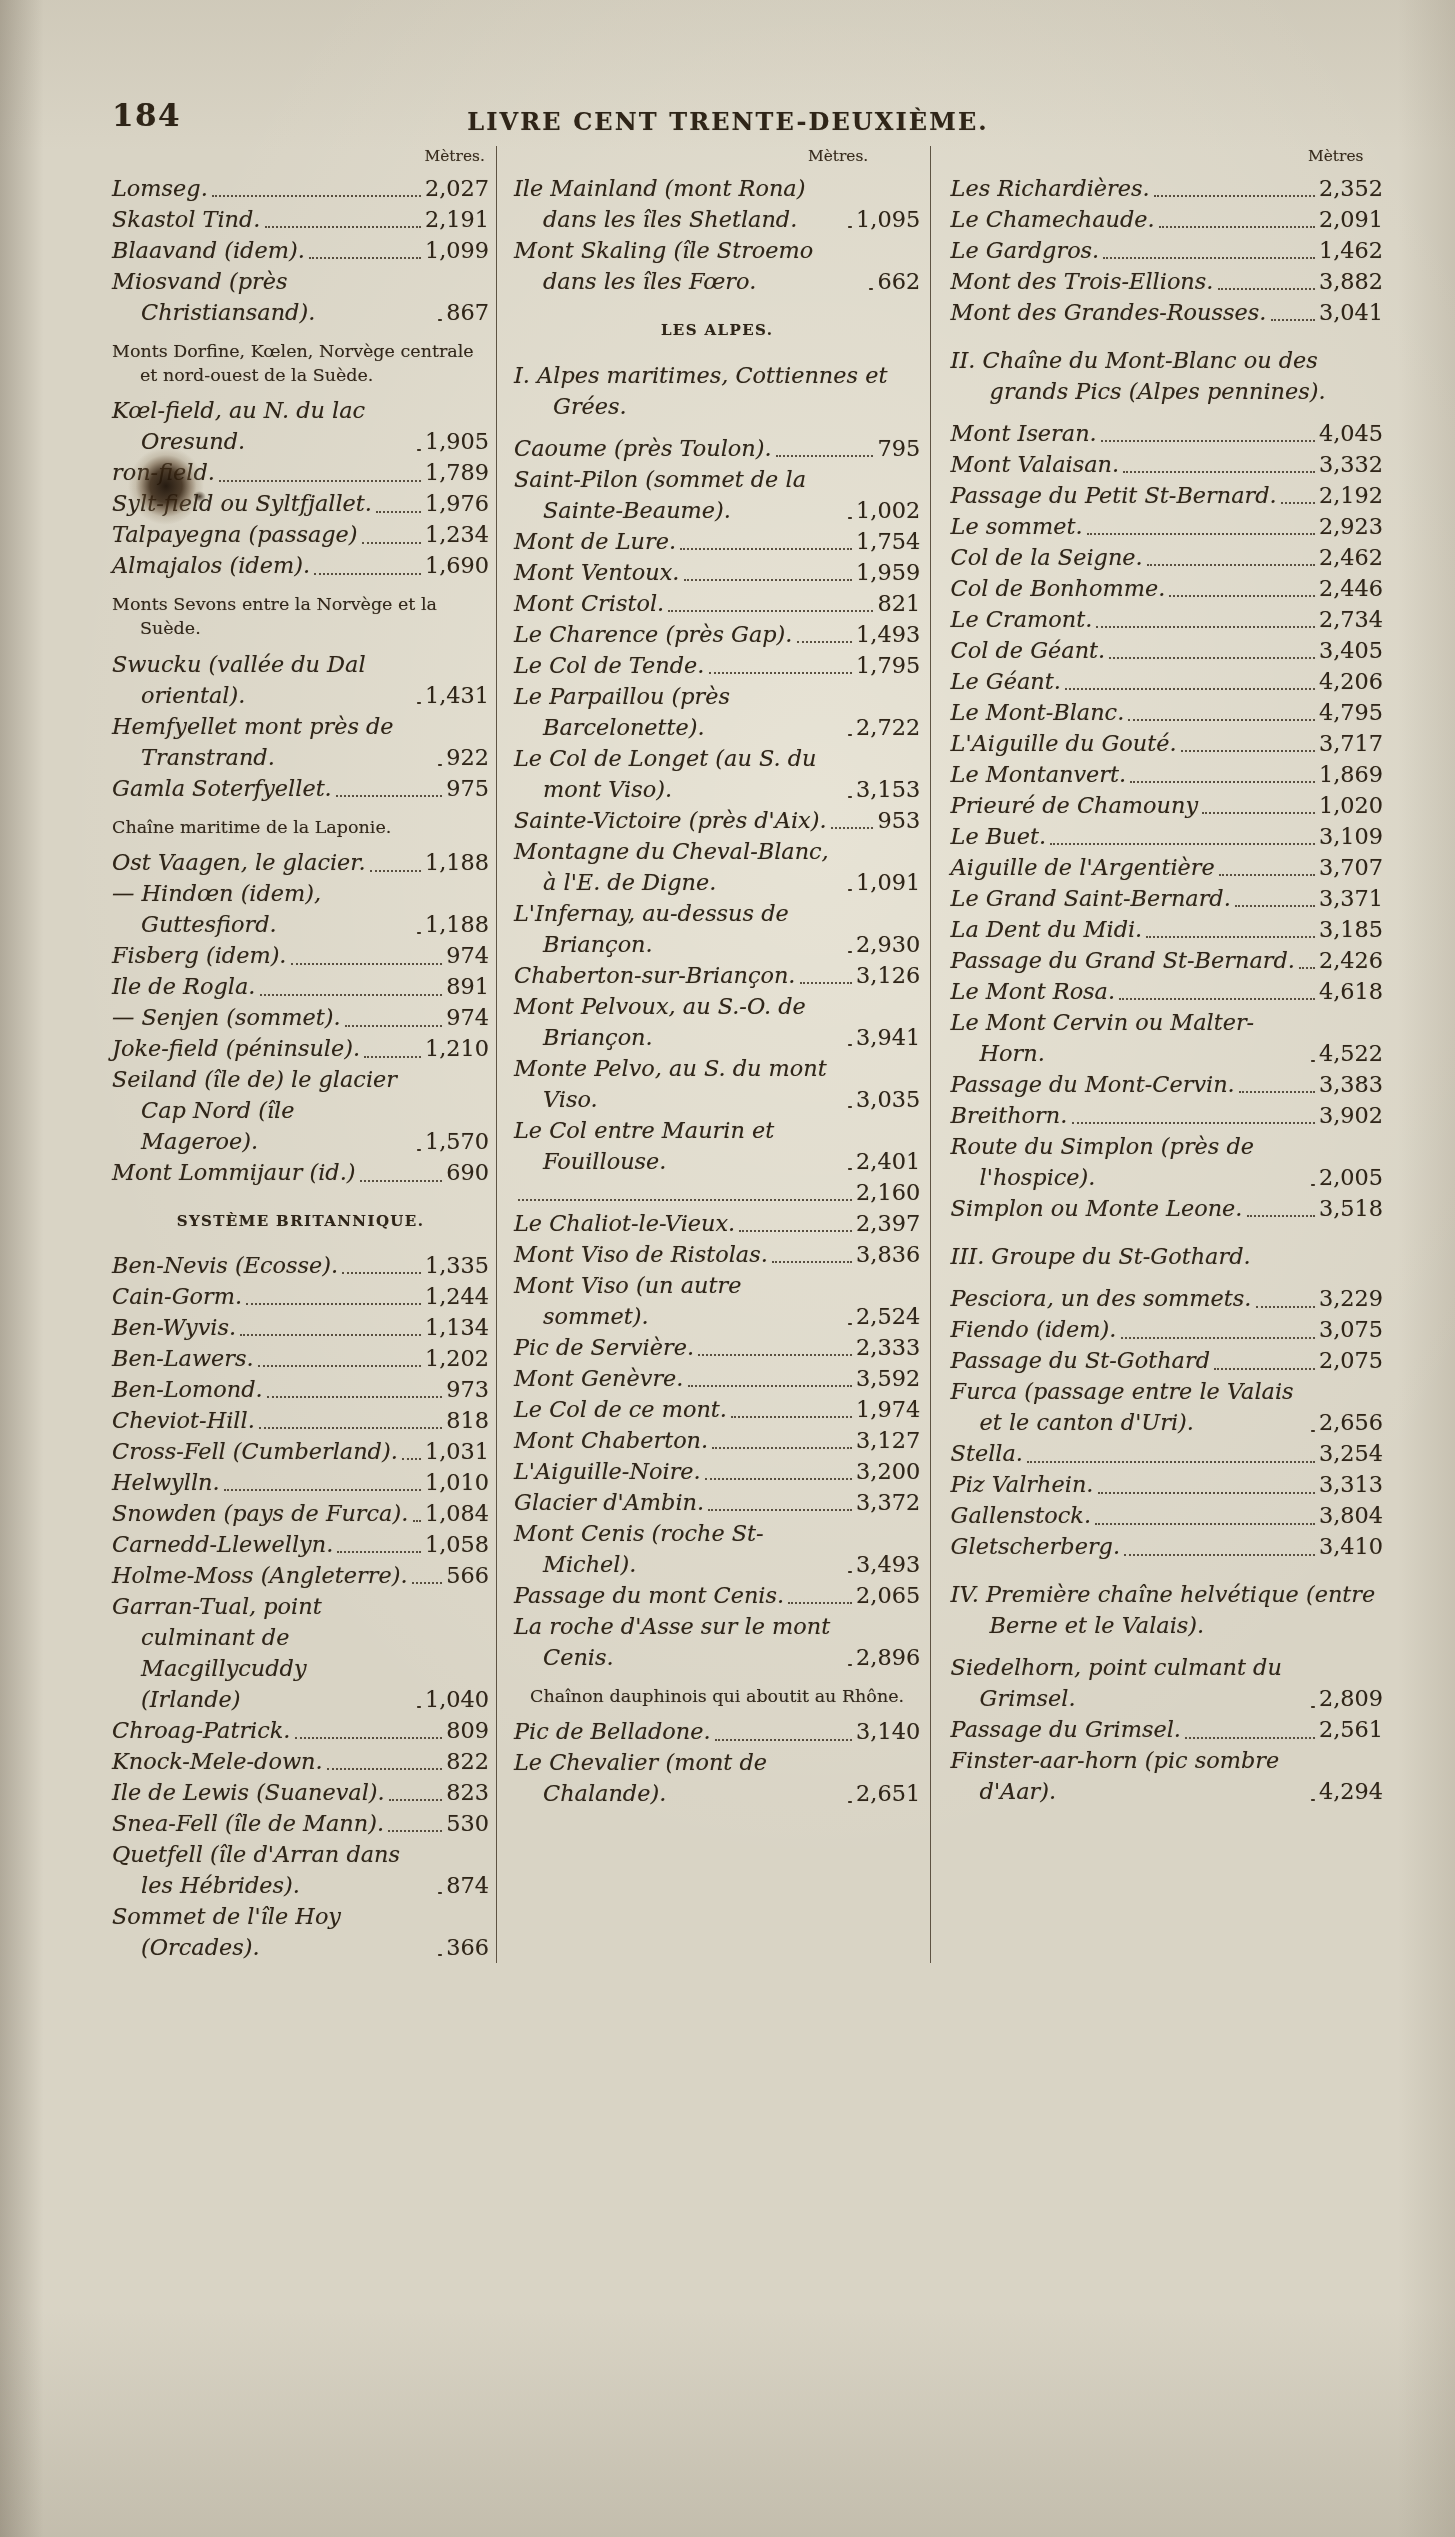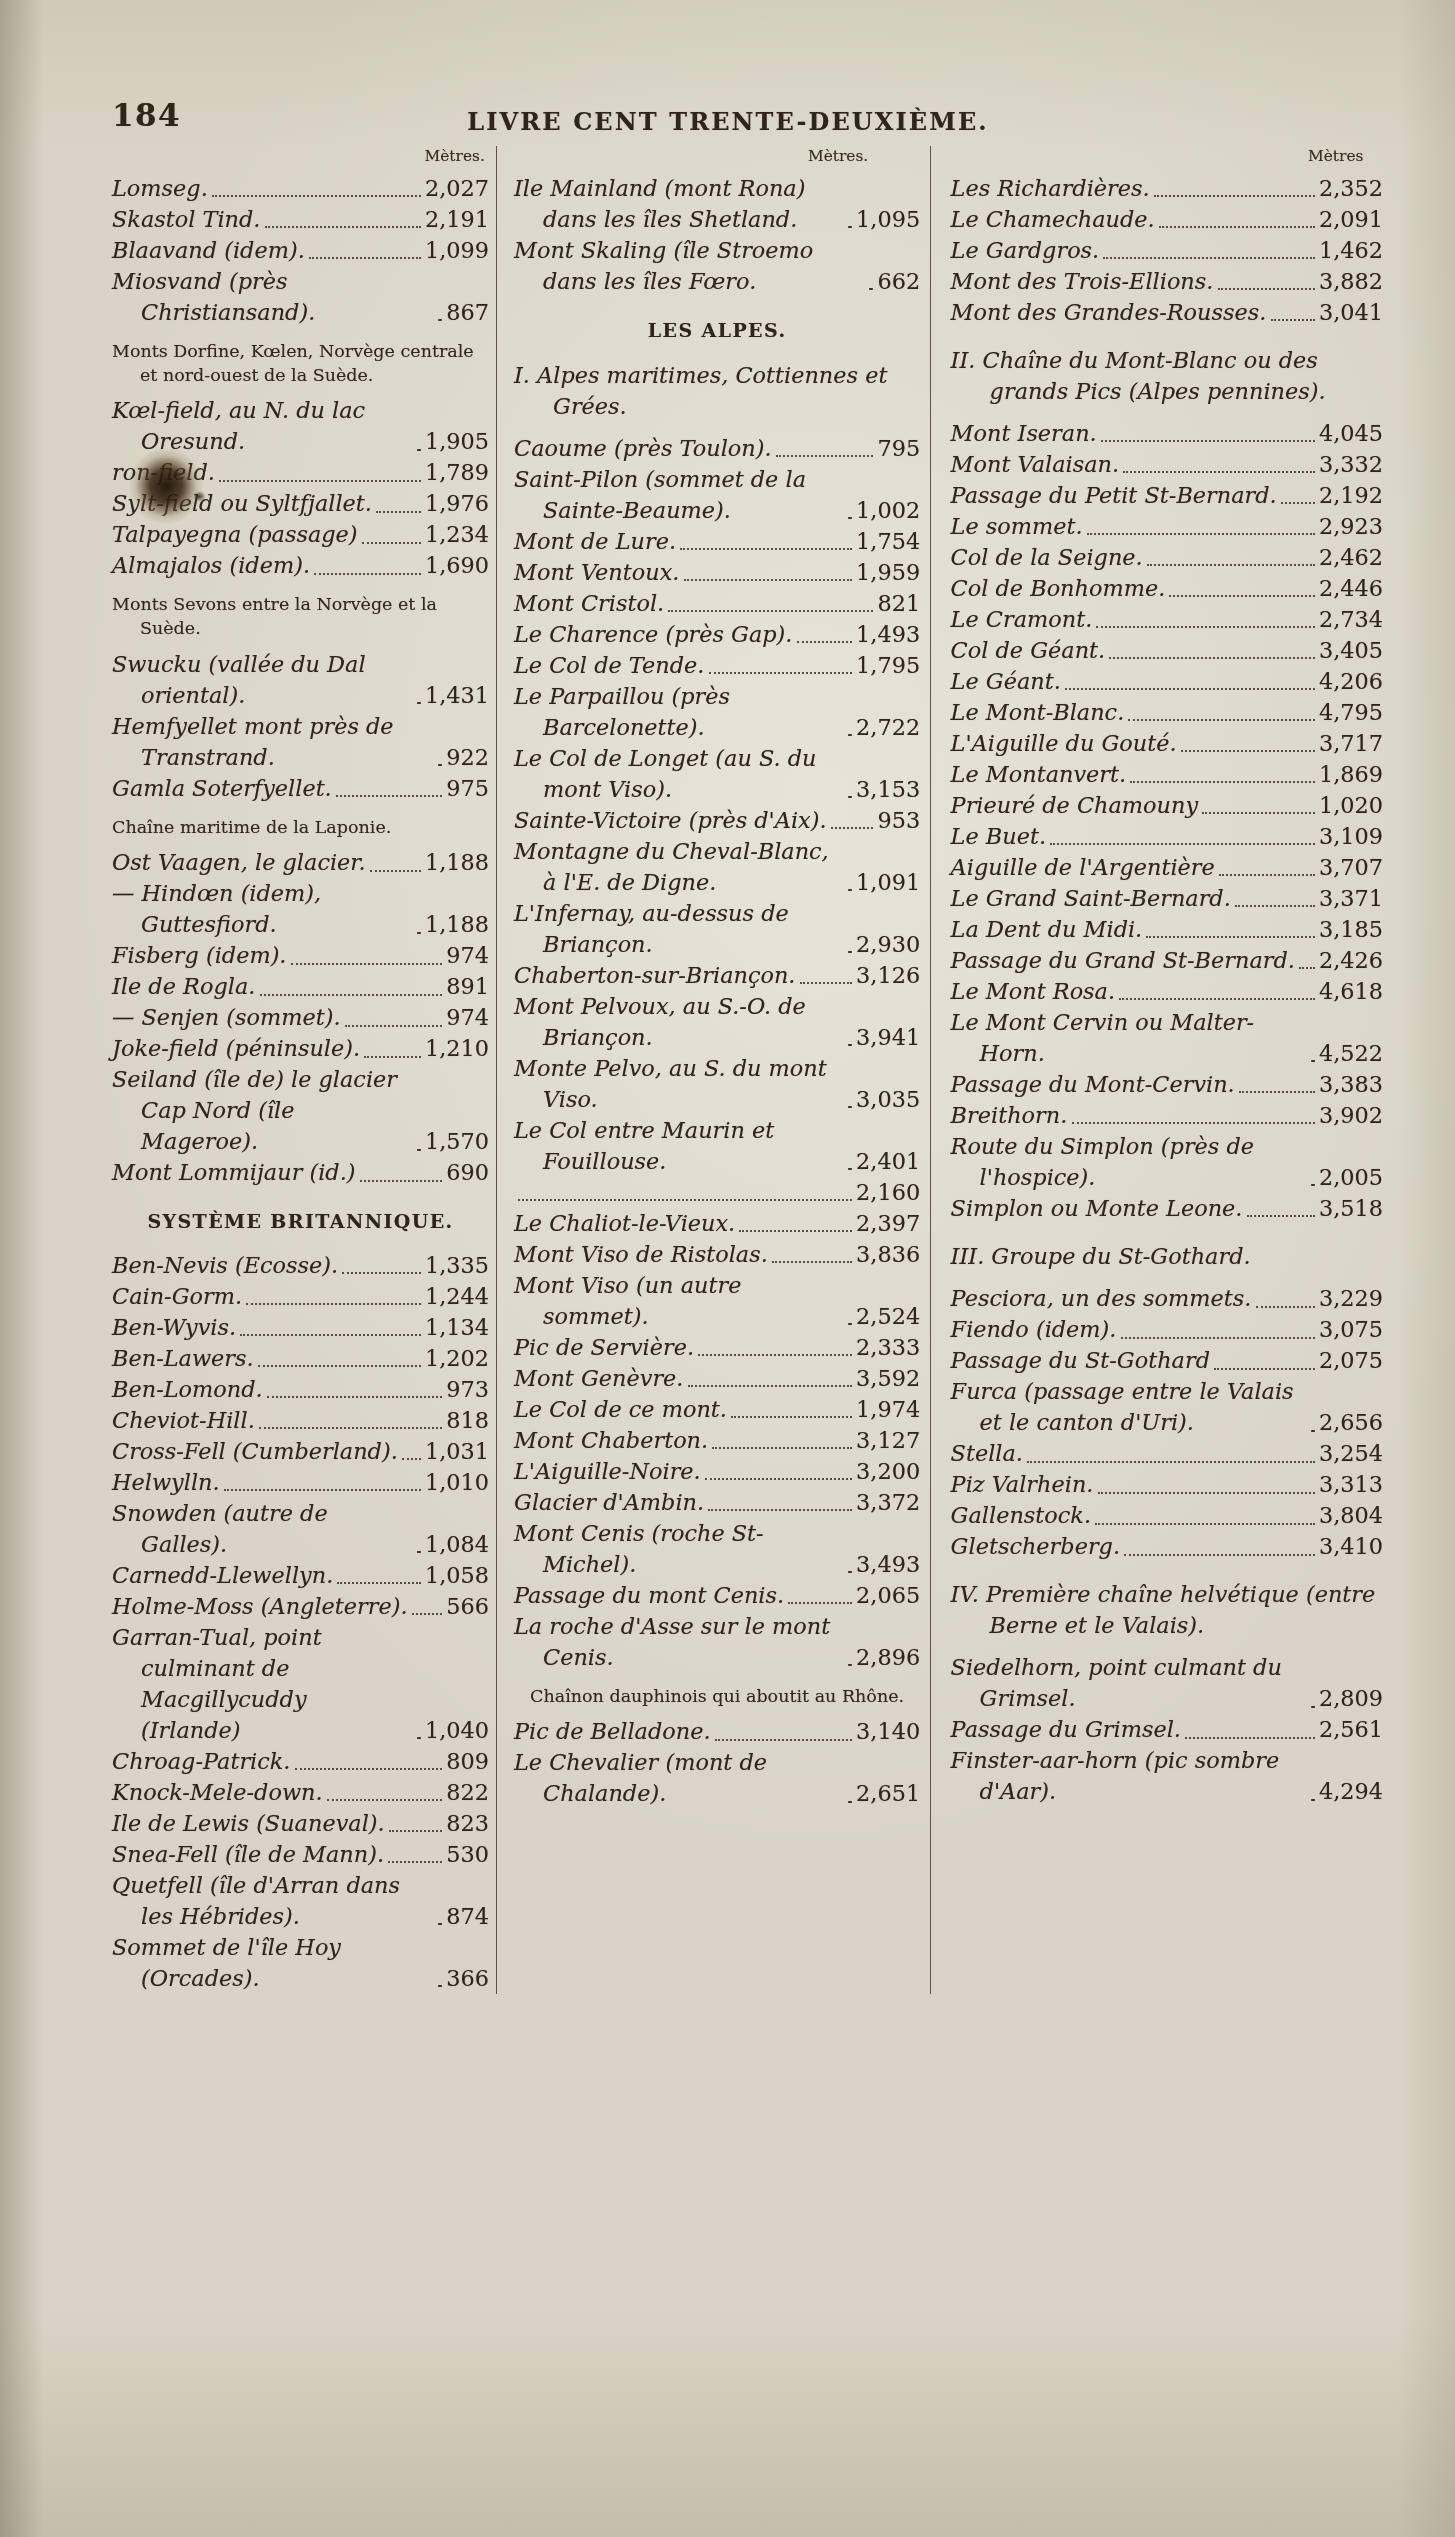--- a/index.html
+++ b/index.html
@@ -48,21 +48,21 @@
     border-bottom:2.8px dotted rgba(54,42,27,0.8);
   }
   .entry .val { white-space:nowrap; font-style:normal; }
   .note {
     margin:11.2px 0 8.4px; font-size:17.5px; line-height:24px; font-weight:normal;
     padding-left:28px; text-indent:-28px; color:#32271a;
   }
   .note.center { text-align:center; padding-left:0; text-indent:0; }
   .section {
     margin:21px 0 15.4px; text-align:center;
-    font-size:19px; line-height:25px; font-weight:bold; letter-spacing:1.4px;
+    font-size:15px; line-height:25px; font-weight:bold; letter-spacing:1.4px;
   }
   .sub {
     margin:17px 0 11.2px; font-style:italic;
     padding-left:39px; text-indent:-39px;
   }
   .ink-blot {
     position:absolute; left:128px; top:447px; width:76px; height:78px;
     border-radius:52% 48% 55% 45%; z-index:3;
     background:radial-gradient(closest-side, rgba(28,17,7,0.95), rgba(52,34,16,0.85) 42%, rgba(88,64,38,0.5) 64%, rgba(120,100,70,0.2) 80%, rgba(120,100,70,0) 100%);
   }
@@ -221,21 +221,21 @@
           <span class="name">Cross-Fell (Cumberland).</span>
           <span class="dots"></span>
           <span class="val">1,031</span>
         </div>
         <div class="entry">
           <span class="name">Helwylln.</span>
           <span class="dots"></span>
           <span class="val">1,010</span>
         </div>
         <div class="entry">
-          <span class="name">Snowden (autre de Galles).</span>
+          <span class="name">Snowden (pays de Furca).</span>
           <span class="dots"></span>
           <span class="val">1,084</span>
         </div>
         <div class="entry">
           <span class="name">Carnedd-Llewellyn.</span>
           <span class="dots"></span>
           <span class="val">1,058</span>
         </div>
         <div class="entry">
           <span class="name">Holme-Moss (Angleterre).</span>

